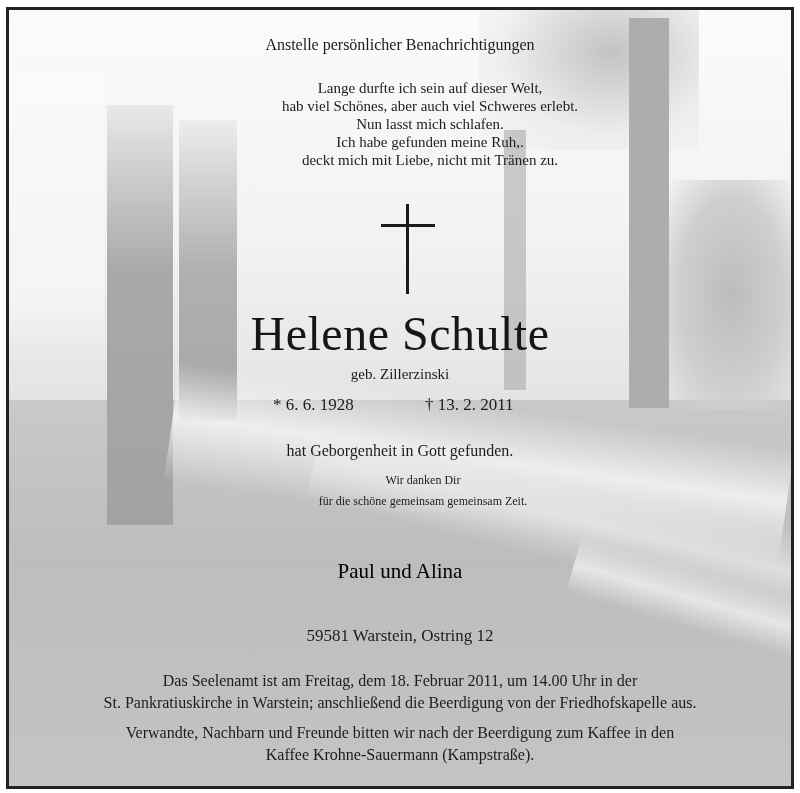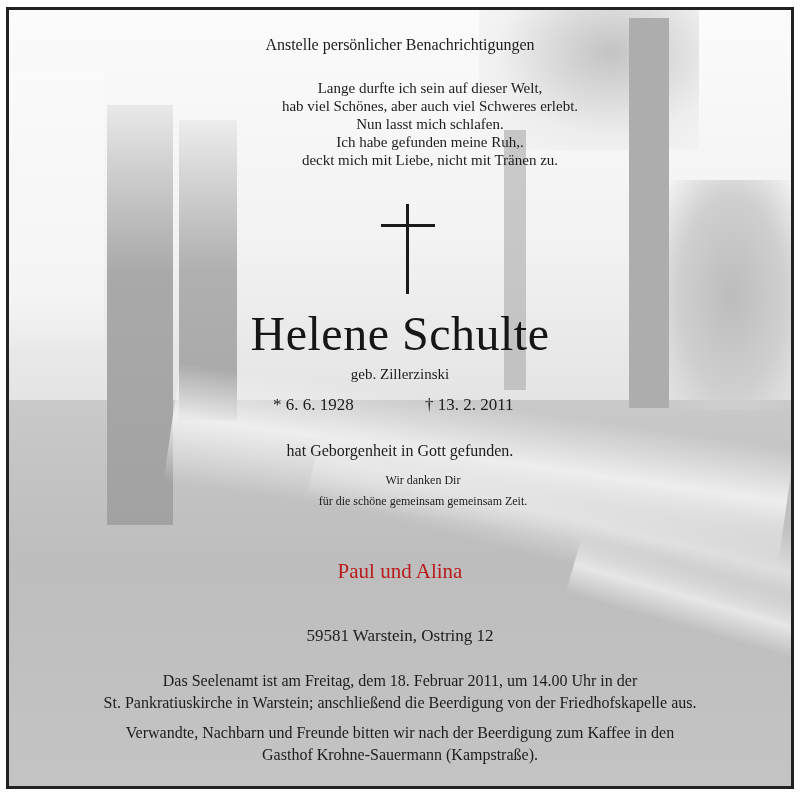--- a/index.html
+++ b/index.html
@@ -46,21 +46,21 @@
   .cross .v { position: absolute; left: 25px; top: 0; width: 3px; height: 90px; background: #1a1a1a; }
   .cross .h { position: absolute; left: 0; top: 20px; width: 54px; height: 3px; background: #1a1a1a; }
   .name { top: 296px; font-size: 48px; letter-spacing: 0.5px; color: #161616; }
   .maiden { top: 356px; font-size: 15px; }
   .dates { position: absolute; top: 385px; left: 0; width: 100%; font-size: 17px; }
   .dates .born { position: absolute; left: 264px; }
   .dates .died { position: absolute; left: 416px; }
   .p1 { top: 432px; font-size: 16px; }
   .thanks { top: 460px; font-size: 12px; line-height: 21px; padding-left: 23px; }
   .thanks span { display: block; }
-  .mourners { top: 548px; font-size: 21px; line-height: 27px; color: #b91c1c; }
+  .mourners { top: 548px; font-size: 21px; line-height: 27px; color: #000000; }
   .mourners span { display: block; }
   .address { top: 616px; font-size: 17px; }
   .service { top: 660px; font-size: 16px; line-height: 22px; }
   .service span, .coffee span { display: block; }
   .coffee { top: 712px; font-size: 16px; line-height: 22px; }
 </style>
 </head>
 <body>
 
 <div class="frame">
@@ -116,16 +116,16 @@
 
     <div class="line address">59581 Warstein, Ostring 12</div>
 
     <div class="line service">
       <span>Das Seelenamt ist am Freitag, dem 18. Februar 2011, um 14.00 Uhr in der</span>
       <span>St. Pankratiuskirche in Warstein; anschließend die Beerdigung von der Friedhofskapelle aus.</span>
     </div>
 
     <div class="line coffee">
       <span>Verwandte, Nachbarn und Freunde bitten wir nach der Beerdigung zum Kaffee in den</span>
-      <span>Gasthof Krohne-Sauermann (Kampstraße).</span>
+      <span>Kaffee Krohne-Sauermann (Kampstraße).</span>
     </div>
   </div>
 </div>
 
 </body></html>

